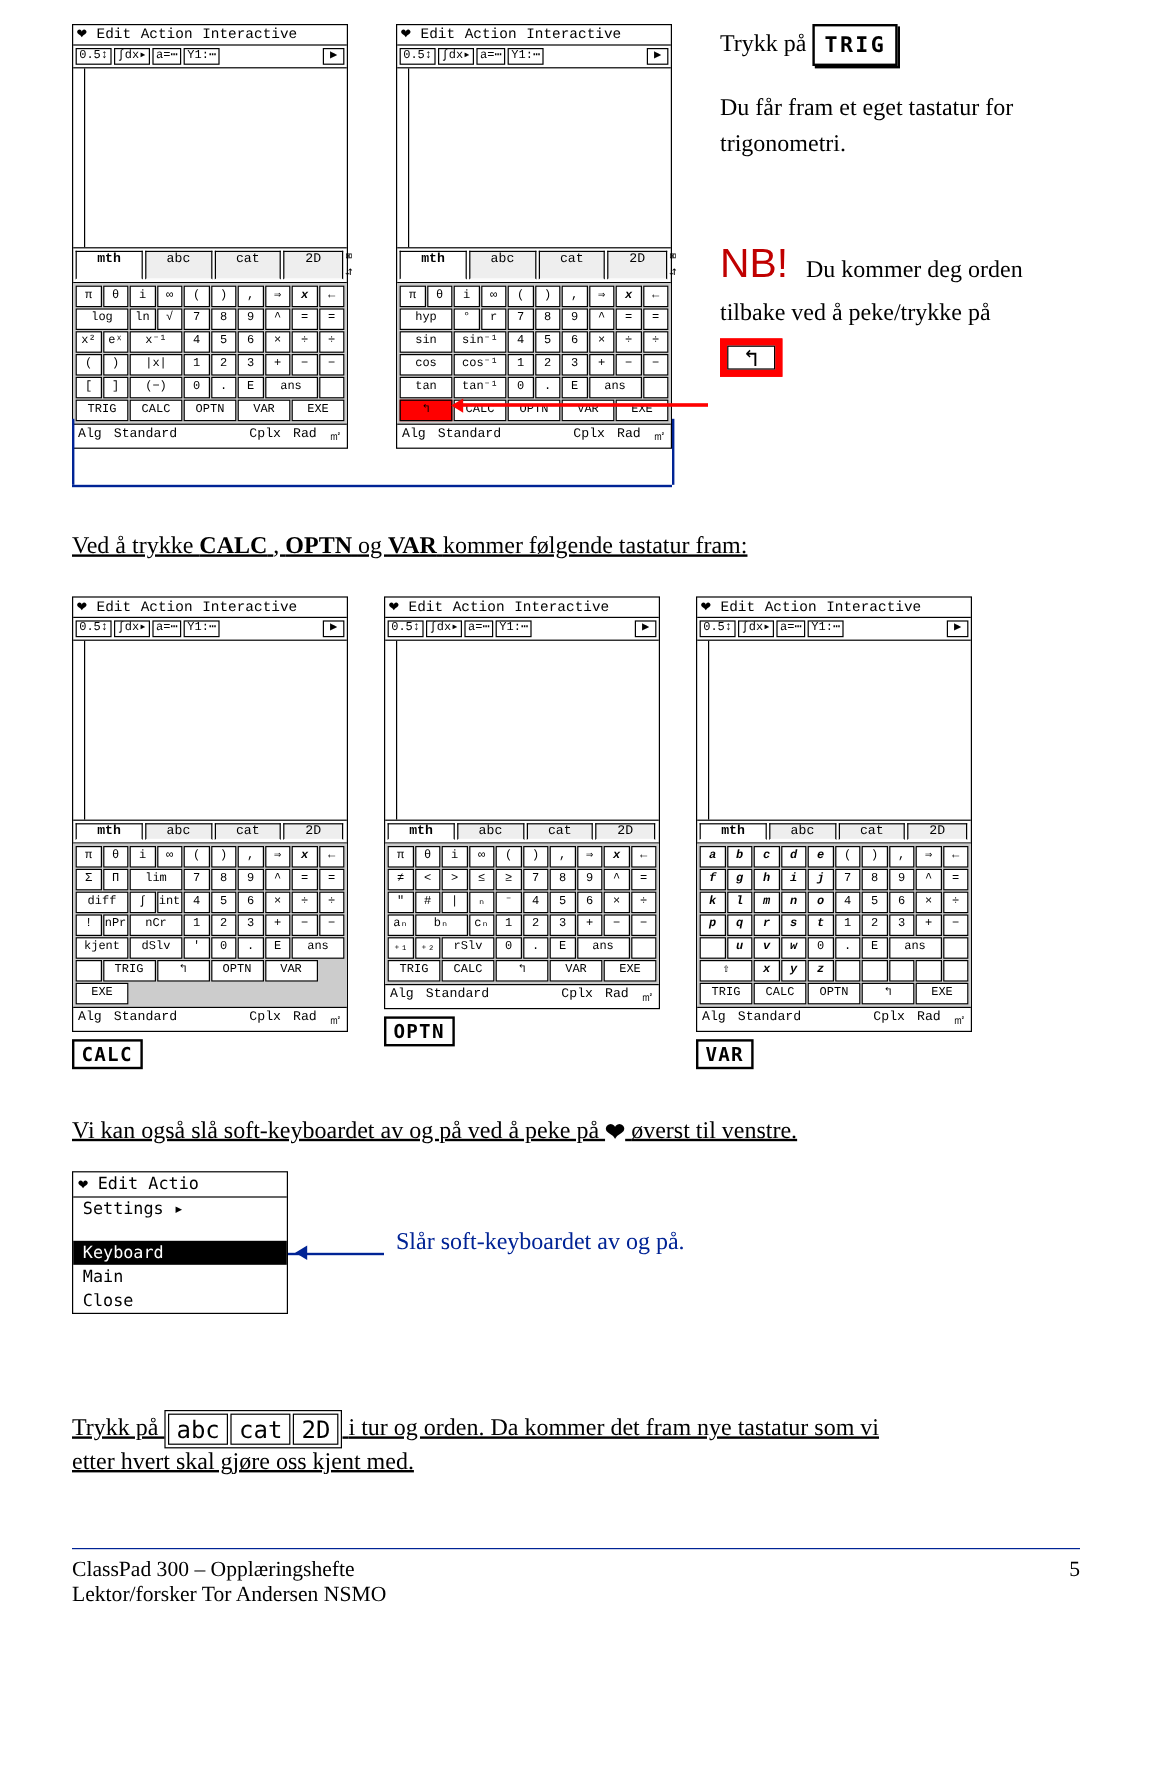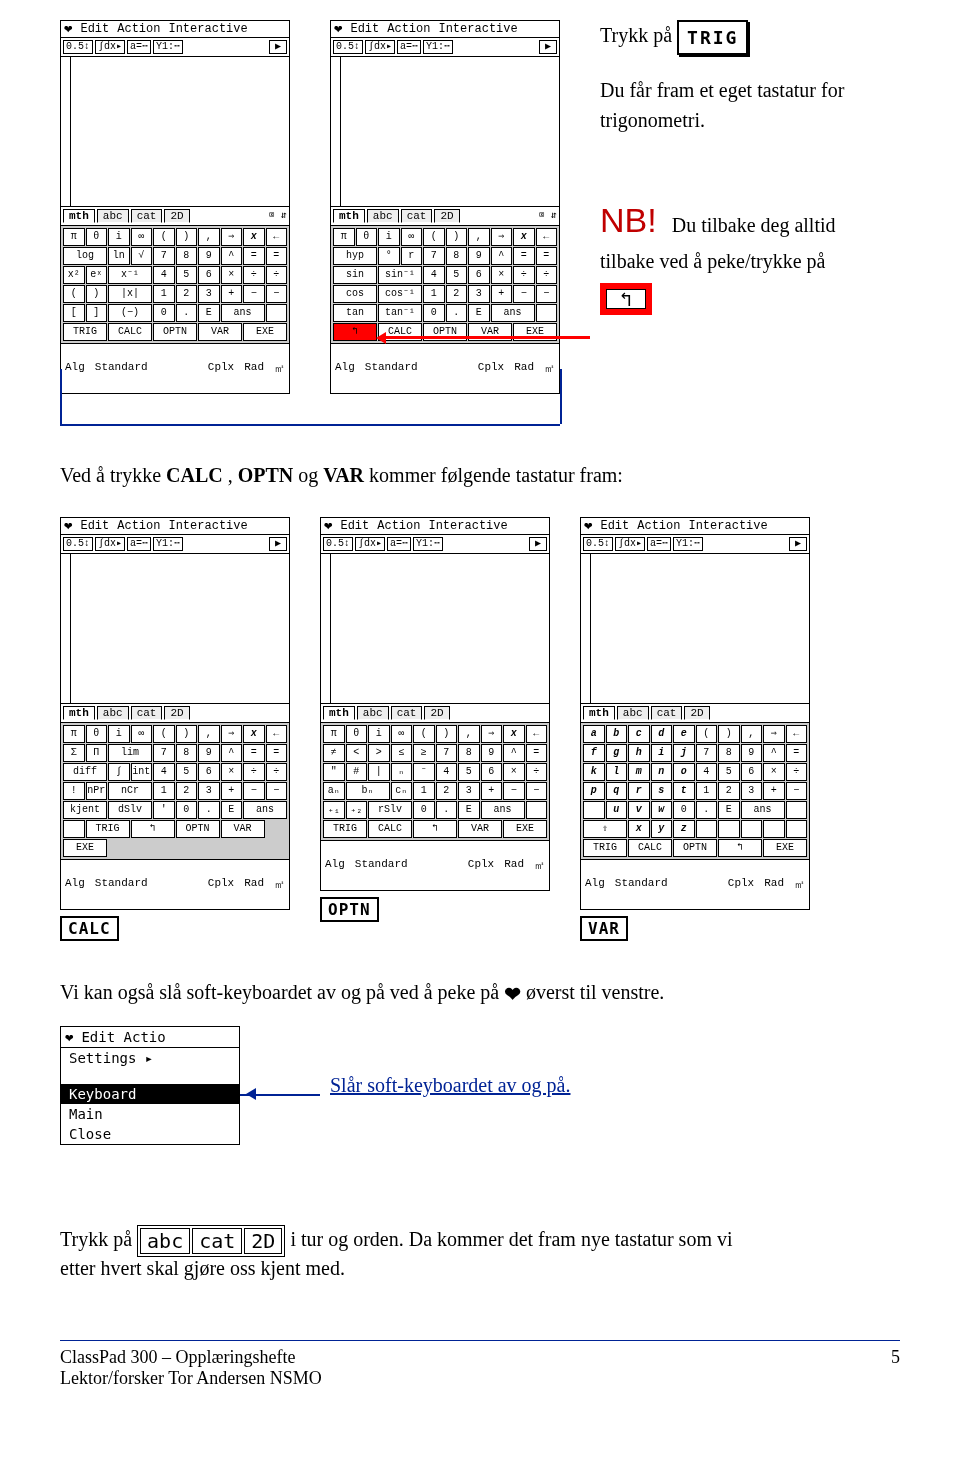--- a/index.html
+++ b/index.html
@@ -72,21 +72,21 @@
   }
   .tabrow {
     display: flex;
     gap: 2px;
     padding: 2px;
     border-bottom: 1px solid #000;
   }
   .tab {
     border: 1px solid #000;
     border-bottom: 1px solid #fff;
-    padding: 0 5px;
+    padding: 0 17px;
     font-size: 11px;
     background: #eee;
     text-align: right;
   }
   .tab.active {
     background: #fff;
     font-weight: bold;
   }
   .softkb {
     display: grid;
@@ -102,21 +102,21 @@
     text-align: center;
     height: 18px;
     line-height: 16px;
     overflow: hidden;
   }
   .softkb .key.wide2 { grid-column: span 2; }
   .softkb .kdark { font-style: italic; font-weight: bold; }
   .statusbar {
     display: flex;
     gap: 10px;
-    padding: 17px 4px;
+    padding: 2px 4px;
     font-size: 11px;
     border-top: 1px solid #000;
   }
   .right-text {
     font-size: 20px;
     line-height: 1.5;
   }
   .btn-box {
     display: inline-block;
     border: 2px solid #000;
@@ -187,20 +187,21 @@
     font-family: monospace;
     font-size: 16px;
     font-weight: bold;
     letter-spacing: 1px;
     margin-top: 6px;
     background: #fff;
   }
   .section-text {
     font-size: 20px;
     margin: 40px 0 10px 0;
+    text-decoration: underline;
   }
   .small-screen {
     border: 1px solid #000;
     background: #fff;
     font-family: monospace;
     font-size: 14px;
     width: 180px;
   }
   .small-screen .titlebar {
     border-bottom: 1px solid #000;
@@ -212,21 +213,20 @@
   .small-screen .item {
     padding: 2px 8px;
   }
   .small-screen .item.selected {
     background: #000;
     color: #fff;
     margin-top: 16px;
   }
   .blue-text {
     color: #002395;
-    text-decoration: underline;
     font-size: 20px;
   }
   .tabbuttons {
     display: inline-flex;
     border: 1px solid #000;
     padding: 2px;
     gap: 2px;
     font-family: monospace;
     vertical-align: middle;
   }
@@ -446,21 +446,21 @@
     <div class="right-text" style="flex:1;">
       <div style="margin-bottom:20px;">
         <span>Trykk på</span>
         <span class="btn-box">TRIG</span>
       </div>
       <div>Du får fram et eget tastatur for</div>
       <div>trigonometri.</div>
 
       <div style="margin-top:60px;">
         <span class="nb">NB!</span>
-        <span>Du tilbake deg alltid</span>
+        <span>Du kommer deg orden</span>
       </div>
       <div>
         <span>tilbake ved å peke/trykke på</span>
       </div>
       <div style="margin-top:6px;">
         <span class="redbox">
           <span class="redbox-inner">↰</span>
         </span>
       </div>
     </div>

